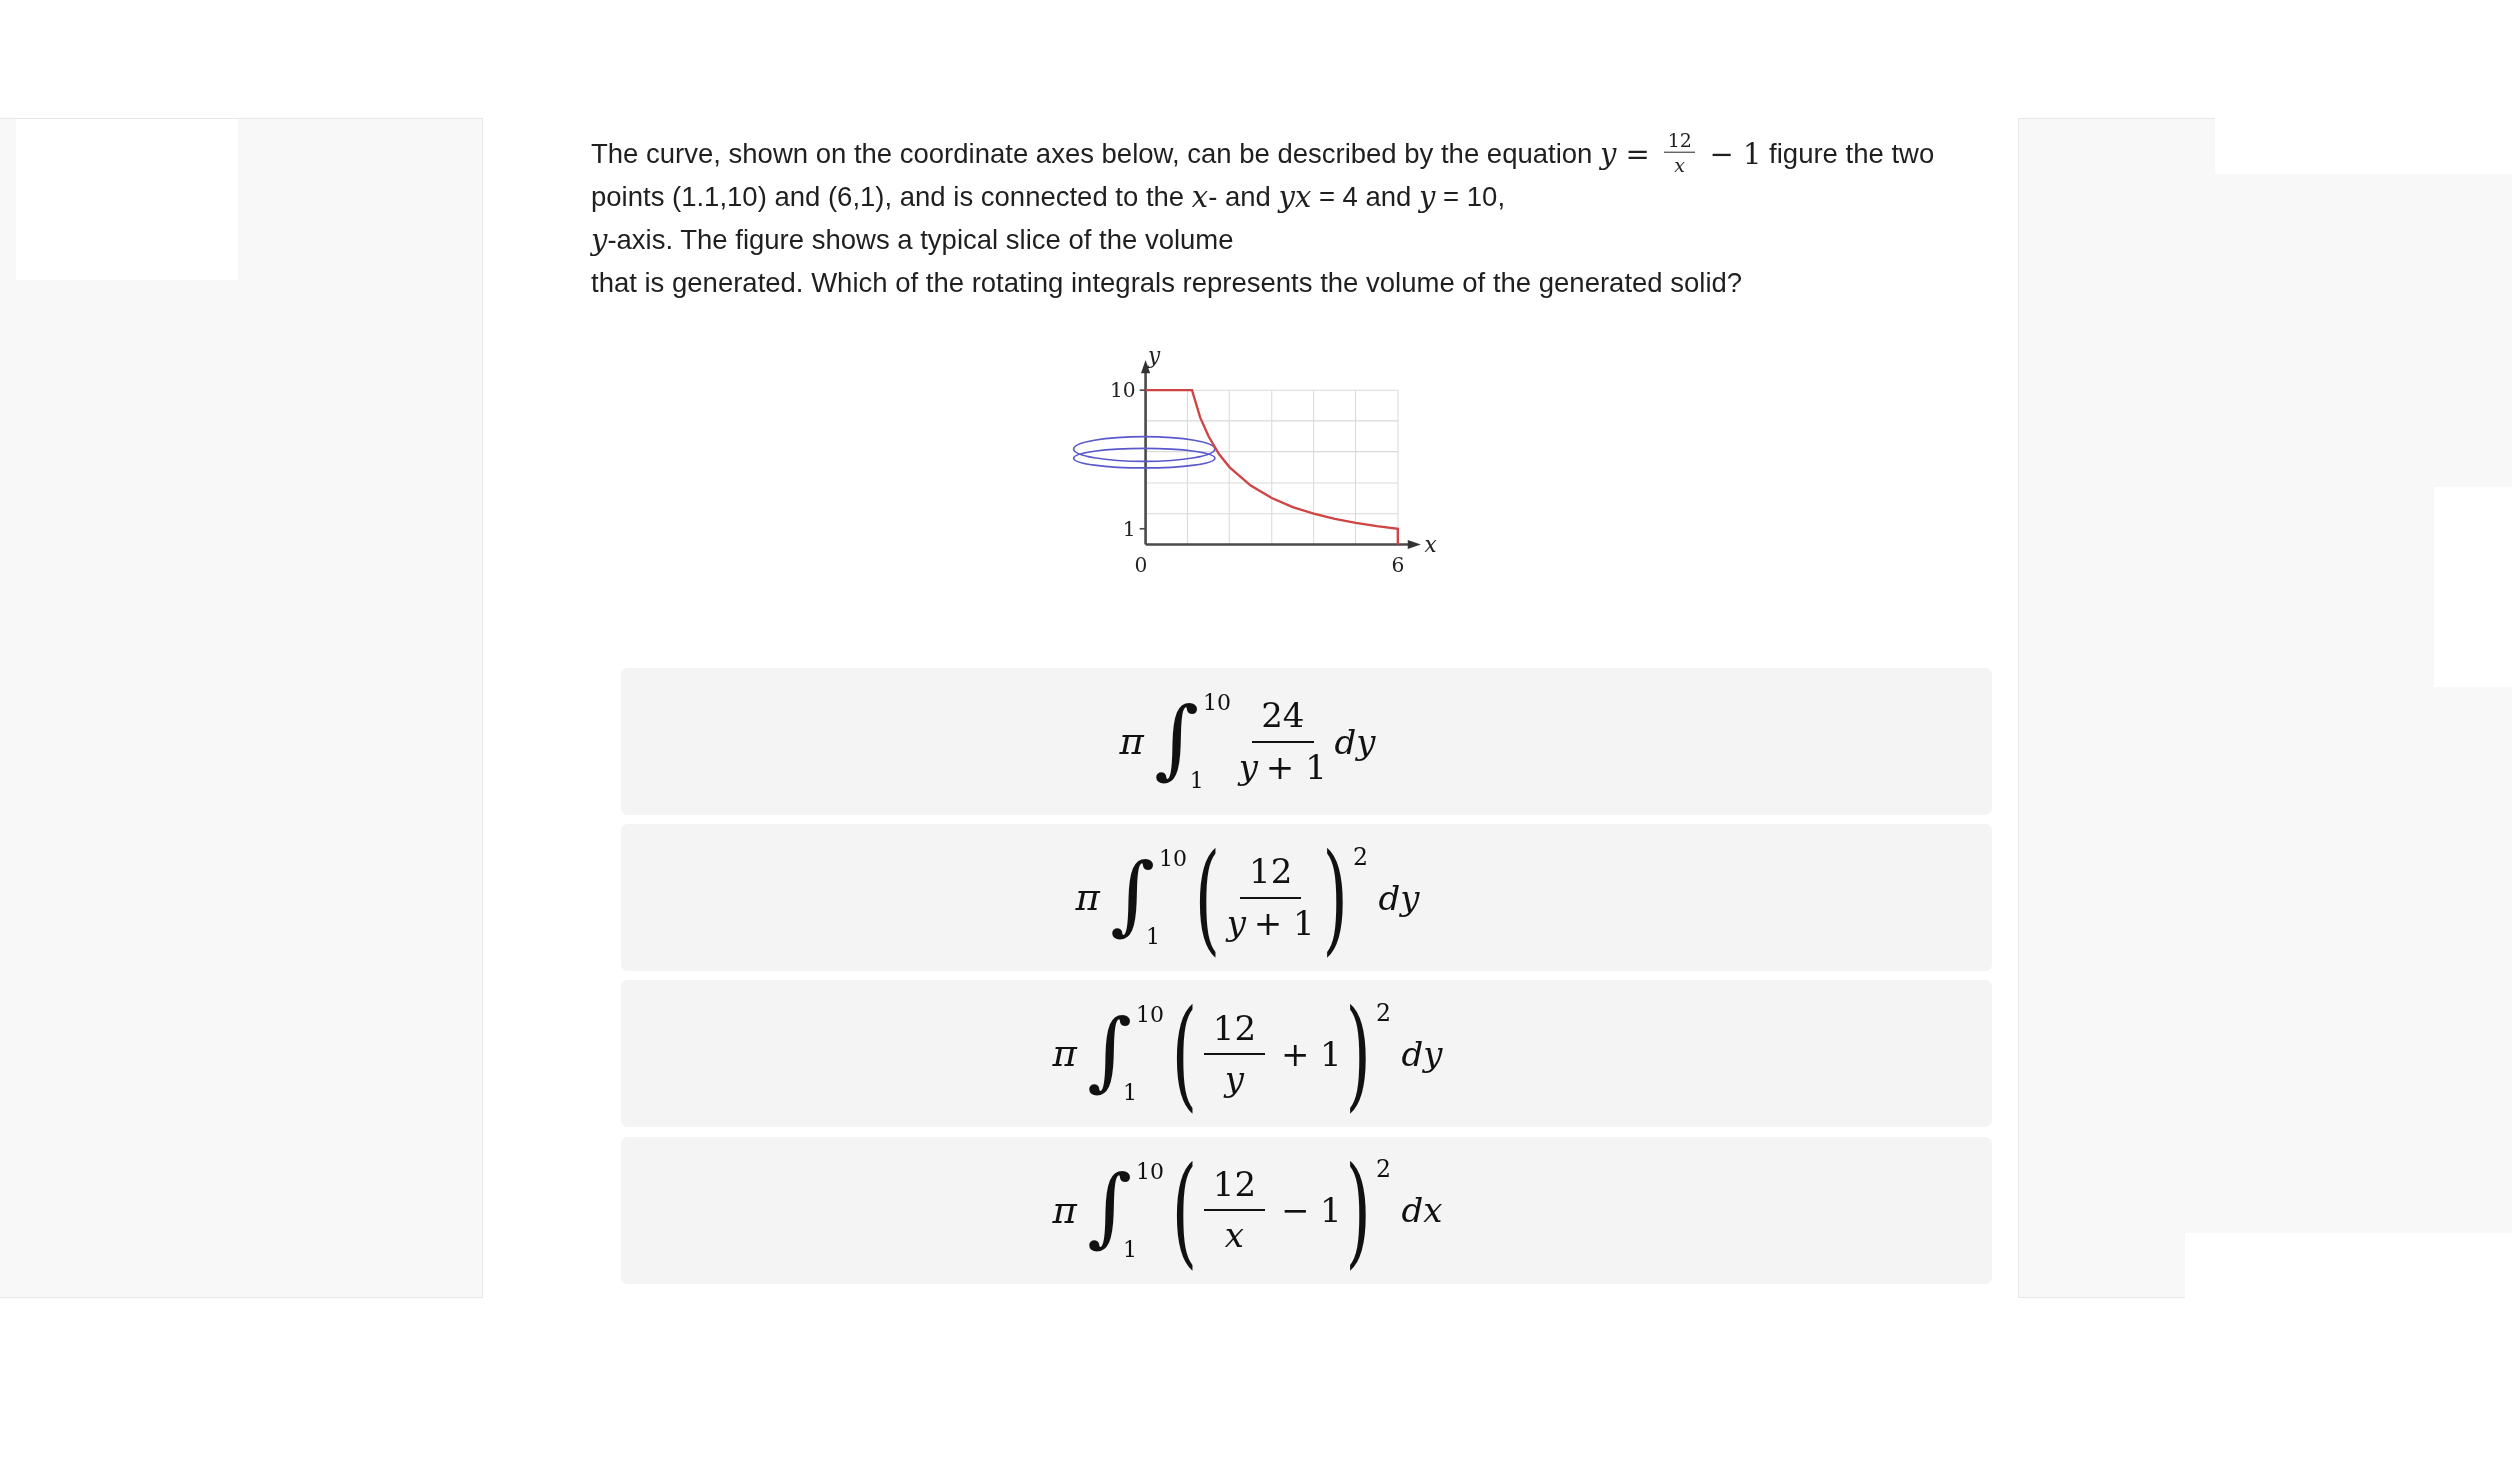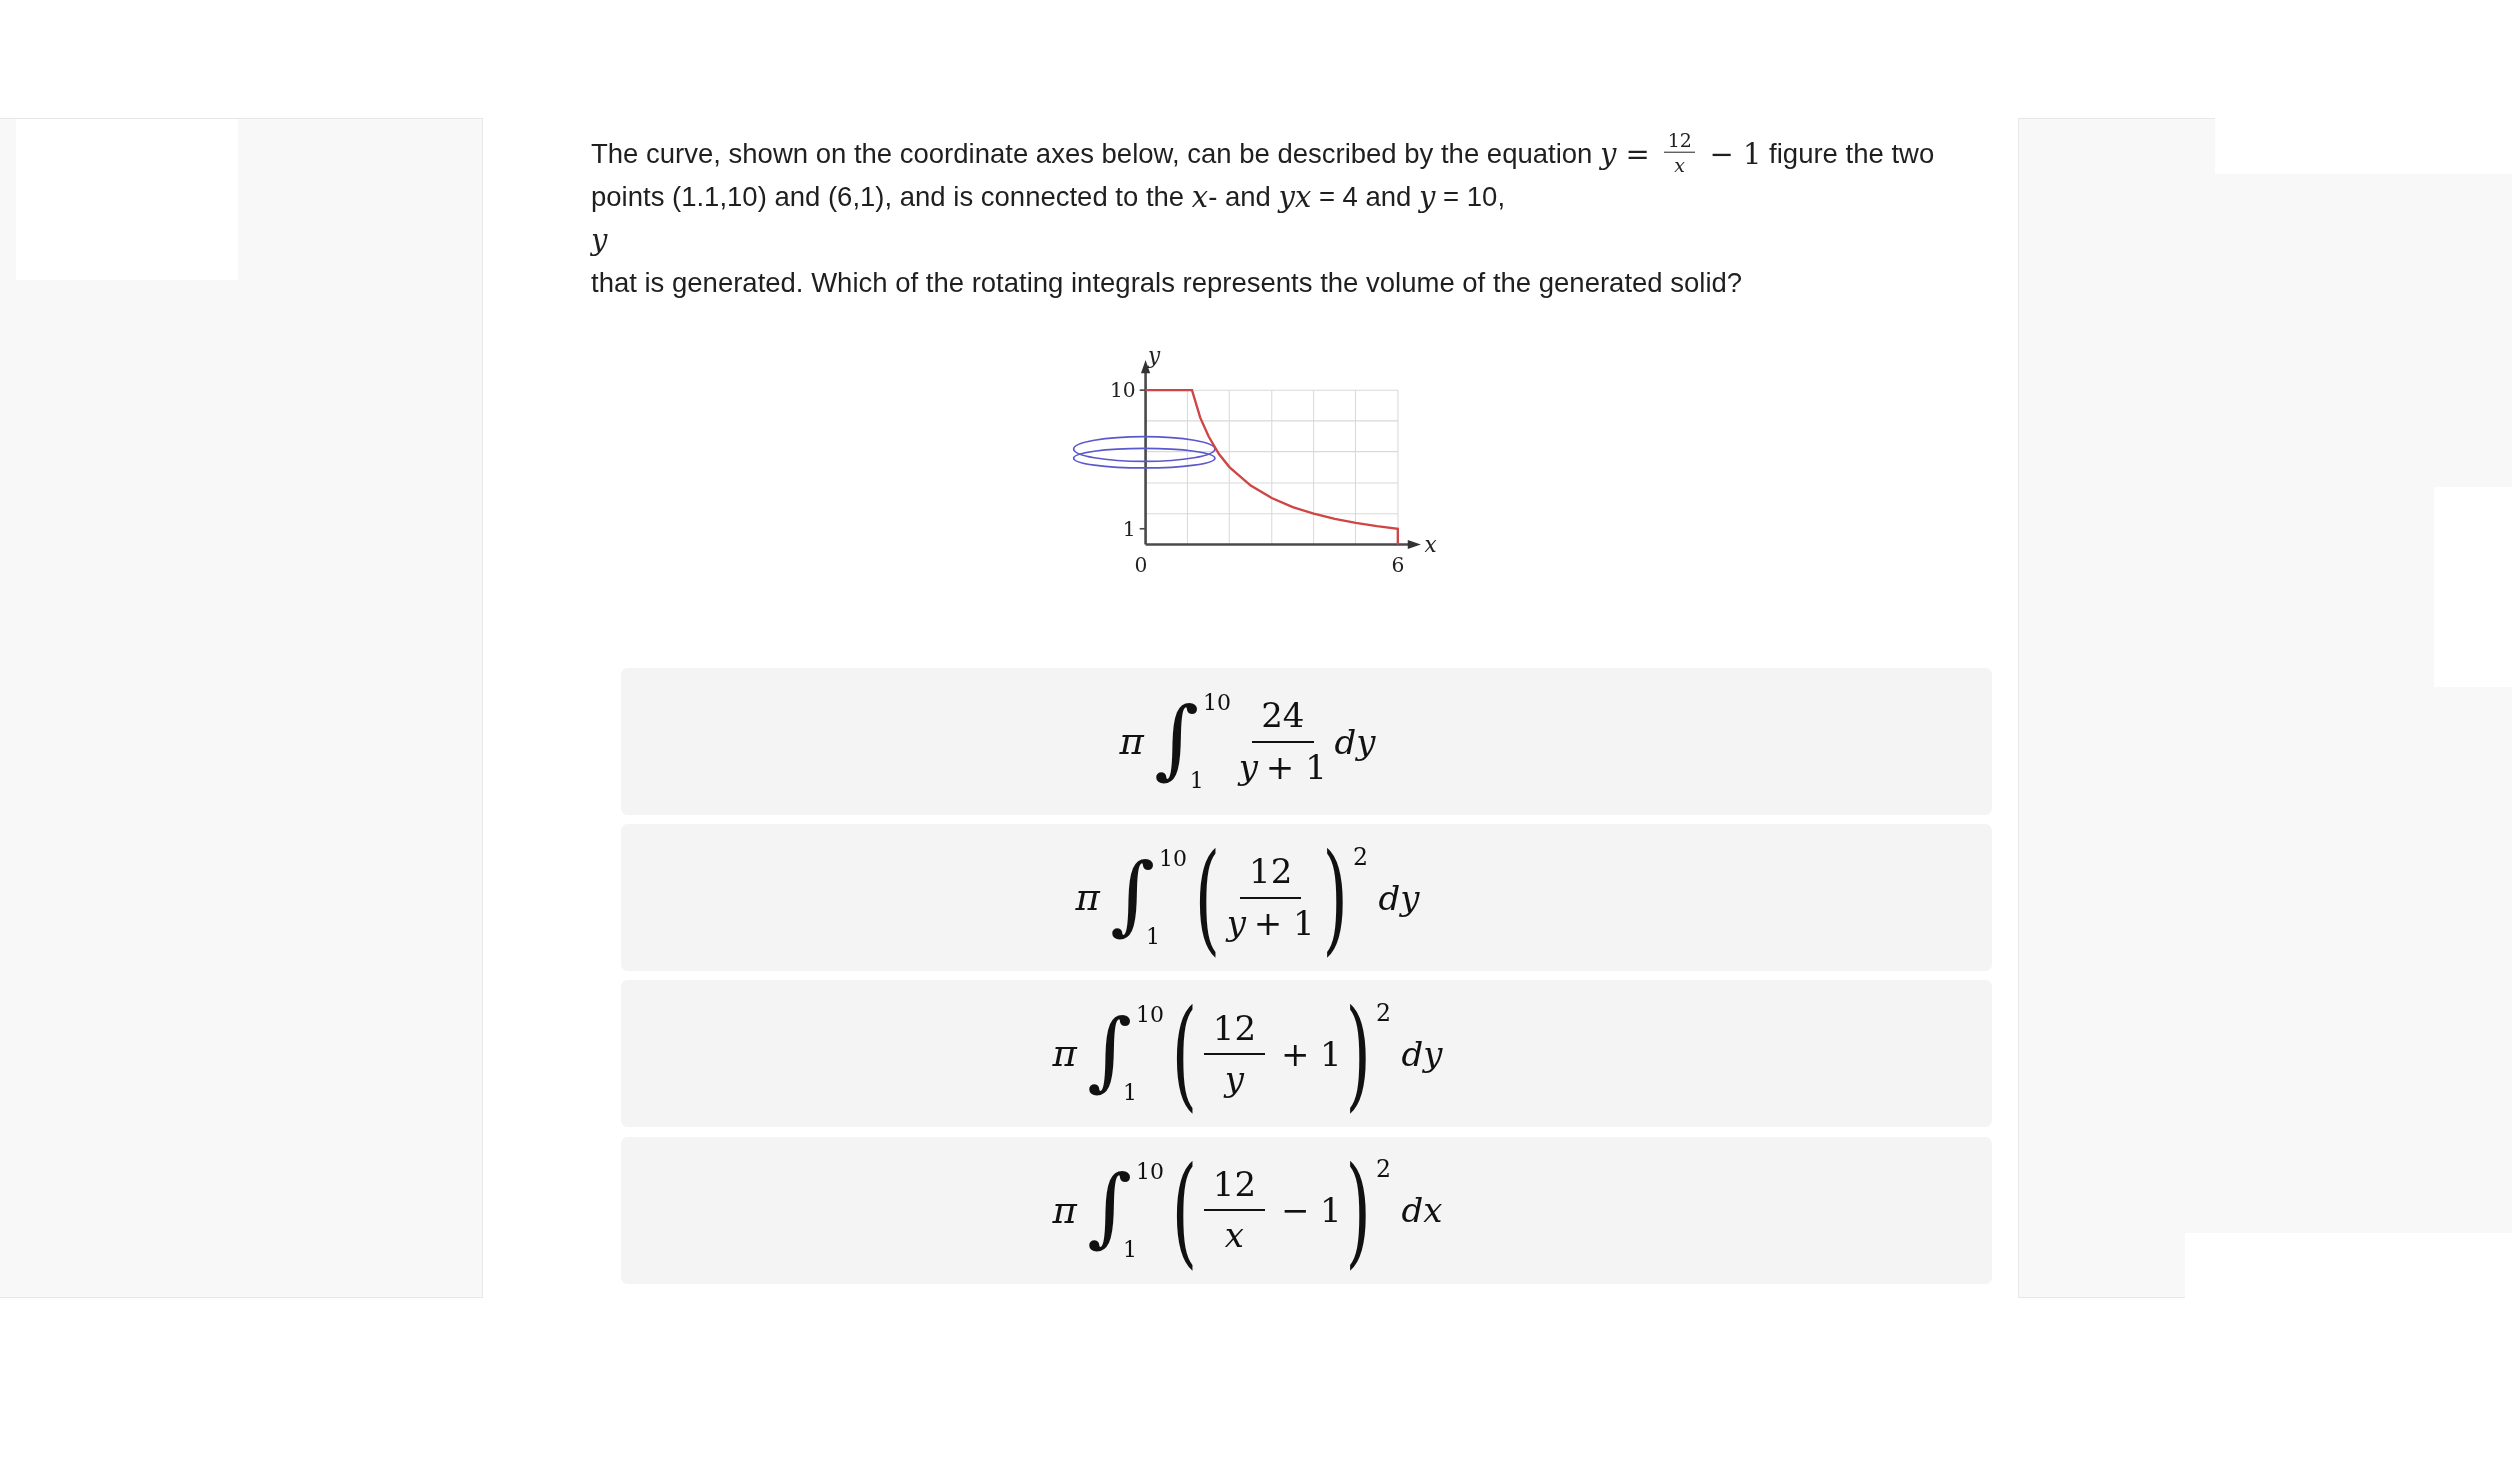--- a/index.html
+++ b/index.html
@@ -199,21 +199,21 @@
   <div class="content-card">
 
     <div class="question">
       <div class="q-line">
         <span>The curve, shown on the coordinate axes below, can be described by the equation </span><span class="mi">y</span><span class="mser"> = </span><span class="ifrac"><span class="n">12</span><span class="d">x</span></span><span class="mser"> − 1</span><span> figure the two</span>
       </div>
       <div class="q-line">
         <span>points (1.1,10) and (6,1), and is connected to the </span><span class="mi">x</span><span>- and </span><span class="mi">y</span><span class="mi">x</span><span> = 4 and </span><span class="mi">y</span><span> = 10,</span>
       </div>
       <div class="q-line">
-        <span class="mi">y</span>
+        <span class="mi">y</span><span>-axis. The figure shows a typical slice of the volume</span>
       </div>
       <div class="q-line">
         <span>that is generated. Which of the rotating integrals represents the volume of the generated solid?</span>
       </div>
     </div>
 
     <div class="figure-wrap">
       <svg width="458" height="255" viewBox="0 0 700 390">
 
         <g stroke="#d9d9d9" stroke-width="1.6">

